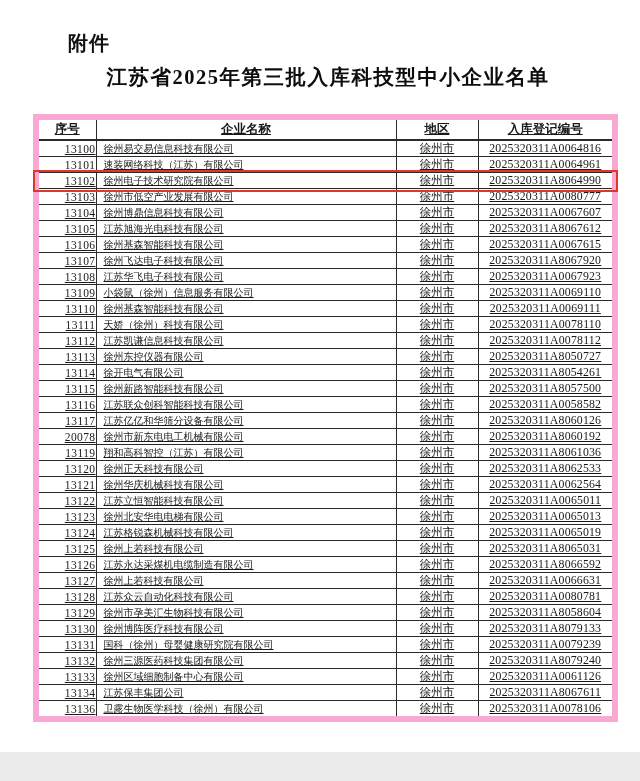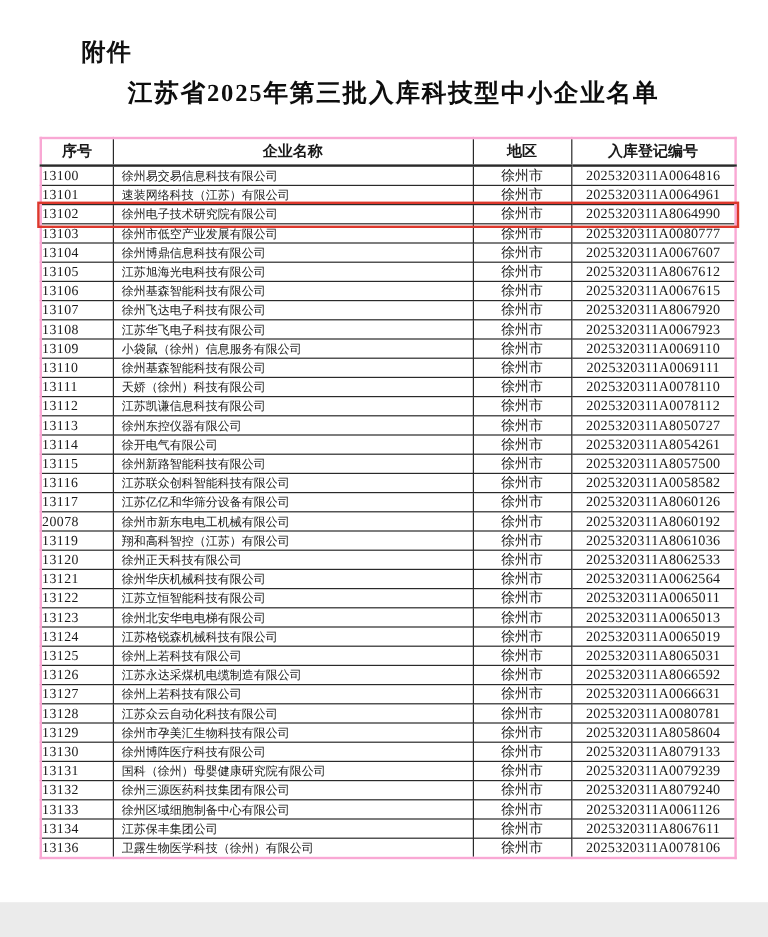--- a/index.html
+++ b/index.html
@@ -52,31 +52,31 @@
   table.company-table col.c-name   { width: 300px; }
   table.company-table col.c-region { width: 82px; }
   table.company-table col.c-code   { width: 137px; }
   table.company-table th,
   table.company-table td {
     border: 1px solid #2a2a2a;
     overflow: hidden;
     white-space: nowrap;
     vertical-align: middle;
   }
-  table.company-table { border: 2px solid #f9a8d4; }
+  table.company-table { border: 6px solid #f9a8d4; text-decoration: underline; }
   table.company-table thead th {
     height: 23px;
     font-size: 12.5px;
     font-weight: bold;
     text-align: center;
     border-bottom-width: 2px;
   }
   table.company-table tbody tr { height: 15.8px; }
   table.company-table td.cell-seq {
-    text-align: left;
+    text-align: right;
     font-family: "Liberation Serif", serif;
     letter-spacing: 0.4px;
   }
   table.company-table td.cell-name {
     text-align: left;
     padding-left: 7px;
     font-size: 10px;
   }
   table.company-table td.cell-region { text-align: center; margin-left: 28px; }
   table.company-table td.cell-code {

